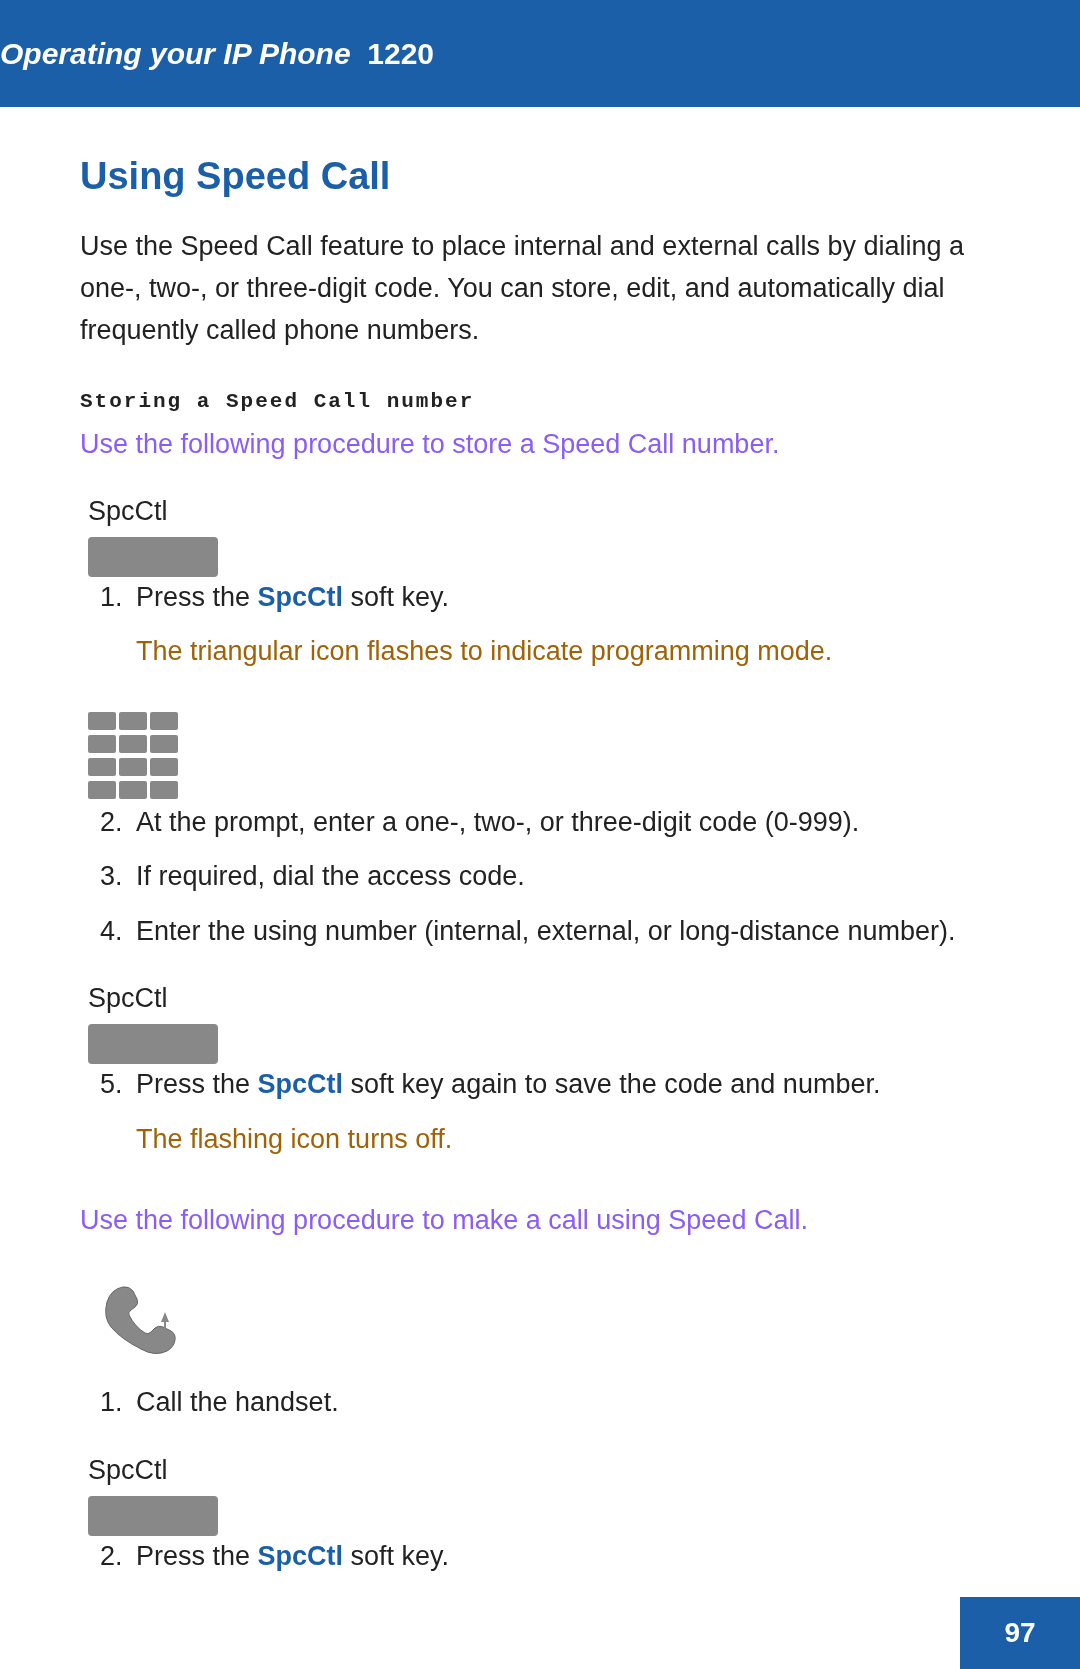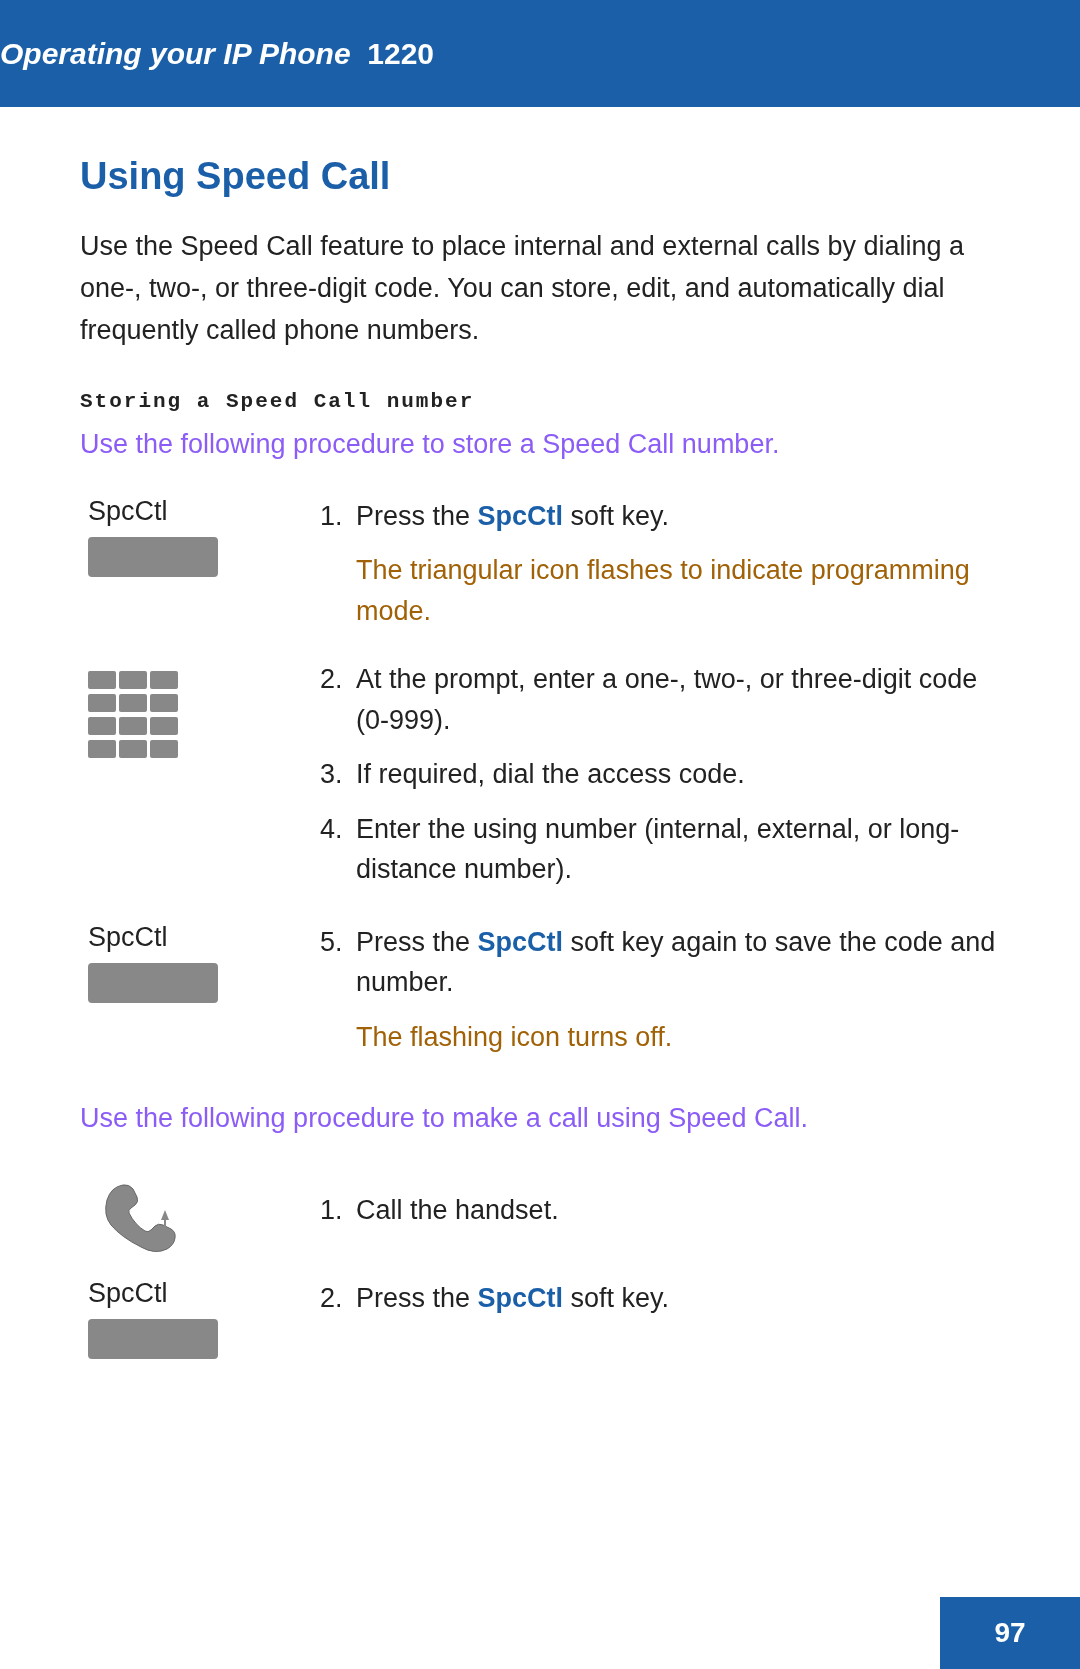--- a/index.html
+++ b/index.html
@@ -166,38 +166,38 @@
       margin-left: 8px;
       display: flex;
       align-items: center;
       justify-content: center;
     }
 
     .footer-bar {
       position: absolute;
       bottom: 0;
       right: 0;
-      width: 140px;
+      width: 120px;
       height: 72px;
       background: #1a5fa8;
       display: flex;
       align-items: center;
       justify-content: center;
       margin-top: 42px;
     }
 
     .footer-page-num {
       color: #ffffff;
       font-size: 28px;
       font-weight: bold;
     }
 
     .two-col-row {
       display: flex;
-      flex-direction: row;
+      flex-direction: column;
       margin-bottom: 8px;
     }
   </style>
 </head>
 <body>
 
 <div class="header-bar">
   <span class="header-title">
     <span>Operating your IP Phone</span>
     &nbsp;<span class="bold-number">1220</span>

